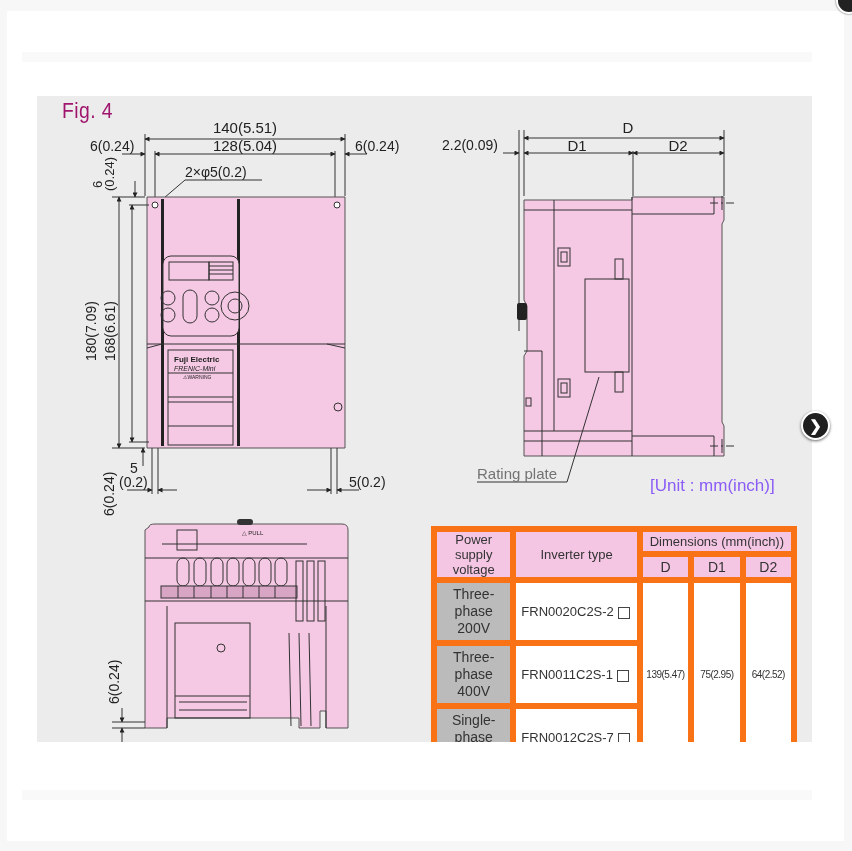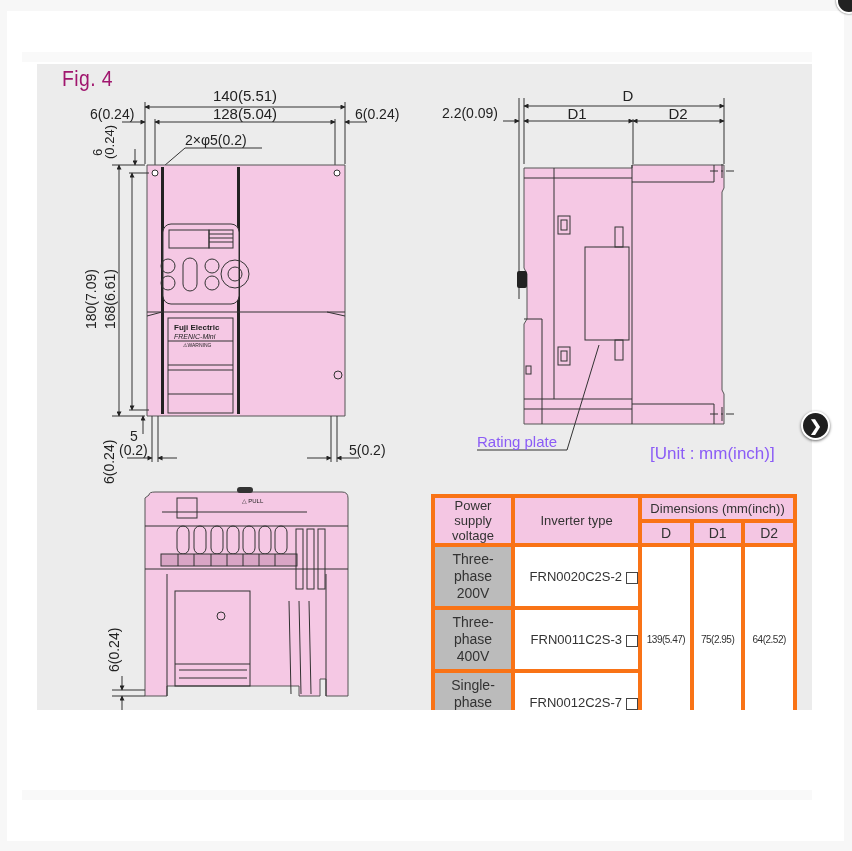--- a/index.html
+++ b/index.html
@@ -1,29 +1,29 @@
 <!DOCTYPE html>
 <html><head>
 <meta charset="utf-8">
 <style>
   * { box-sizing: border-box; margin: 0; padding: 0; }
   html, body { width: 852px; height: 851px; overflow: hidden; background: #f7f7f7; font-family: "Liberation Sans", sans-serif; }
   .lightbox { position: absolute; left: 7px; top: 11px; width: 837px; height: 830px; background: #ffffff; }
   .faint-strip { position: absolute; left: 22px; height: 10px; width: 790px; background: #f9f9f9; }
-  .figure { position: absolute; left: 37px; top: 64px; width: 775px; height: 646px; background: #ececec; overflow: hidden; }
+  .figure { position: absolute; left: 37px; top: 96px; width: 775px; height: 646px; background: #ececec; overflow: hidden; }
   .figure svg { position: absolute; left: 0; top: 0; }
   .fig-title { position: absolute; left: 25px; top: 2px; font-size: 22px; color: #a0166e; letter-spacing: 0.5px; transform: scaleX(0.88); transform-origin: left; }
   .unit-label { position: absolute; left: 613px; top: 380px; font-size: 17px; color: #8b5cf6; }
-  .rating-label { position: absolute; left: 440px; top: 369px; font-size: 15px; color: #8b5cf6; }
+  .rating-label { position: absolute; left: 440px; top: 369px; font-size: 15px; color: #737373; }
   .spec-table { position: absolute; left: 394px; top: 430px; width: 366px; border-collapse: collapse; font-size: 13px; color: #333; }
-  .spec-table th, .spec-table td { border: 4px solid #f97316; text-align: center; }
+  .spec-table th, .spec-table td { border: 6px solid #f97316; text-align: center; }
   .spec-table { border-top: 2px solid #444; border-bottom: 2px solid #333; }
   .spec-table th { background: #f4c6e3; font-weight: normal; }
   .spec-table .voltage { background: #bbbbbb; height: 63px; width: 81px; font-size: 14px; line-height: 17px; }
-  .spec-table .type { background: #fff; width: 128px; font-size: 13px; text-align: right; padding-left: 5px; }
+  .spec-table .type { background: #fff; width: 128px; font-size: 13px; text-align: left; padding-left: 5px; }
   .spec-table .dim { background: #fff; font-size: 10px; letter-spacing: -0.5px; }
   .chk { display: inline-block; width: 12px; height: 12px; border: 1px solid #444; vertical-align: middle; margin-left: 4px; background: #fff; }
   .next-button { position: absolute; left: 801px; top: 411px; width: 29px; height: 29px; border-radius: 50%; background: #1f1f1f; border: 2px solid #fff; box-shadow: 0 1px 3px rgba(0,0,0,0.6); display: flex; align-items: center; justify-content: center; color: #fff; font-size: 15px; font-weight: bold; cursor: pointer; }
   .close-corner { position: absolute; left: 836px; top: -12px; width: 26px; height: 26px; border-radius: 50%; background: #222; border: 2px solid #fff; box-shadow: 0 0 2px rgba(0,0,0,0.7); }
   .dim-text { font-family: "Liberation Sans", sans-serif; fill: #222; }
 </style>
 </head>
 <body>
 
 <div class="lightbox"></div>
@@ -247,21 +247,21 @@
     </tr>
     <tr>
       <td class="voltage"><span>Three-phase</span><br><span>200V</span></td>
       <td class="type"><span>FRN0020C2S-2</span><span class="chk"></span></td>
       <td class="dim" rowspan="3">139(5.47)</td>
       <td class="dim" rowspan="3">75(2.95)</td>
       <td class="dim" rowspan="3">64(2.52)</td>
     </tr>
     <tr>
       <td class="voltage"><span>Three-phase</span><br><span>400V</span></td>
-      <td class="type"><span>FRN0011C2S-3</span><span class="chk"></span></td>
+      <td class="type"><span>FRN0011C2S-1</span><span class="chk"></span></td>
     </tr>
     <tr>
       <td class="voltage"><span>Single-phase</span><br><span>200V</span></td>
       <td class="type"><span>FRN0012C2S-7</span><span class="chk"></span></td>
     </tr>
   </tbody>
     </table>
 </div>
 
 <div class="next-button">

